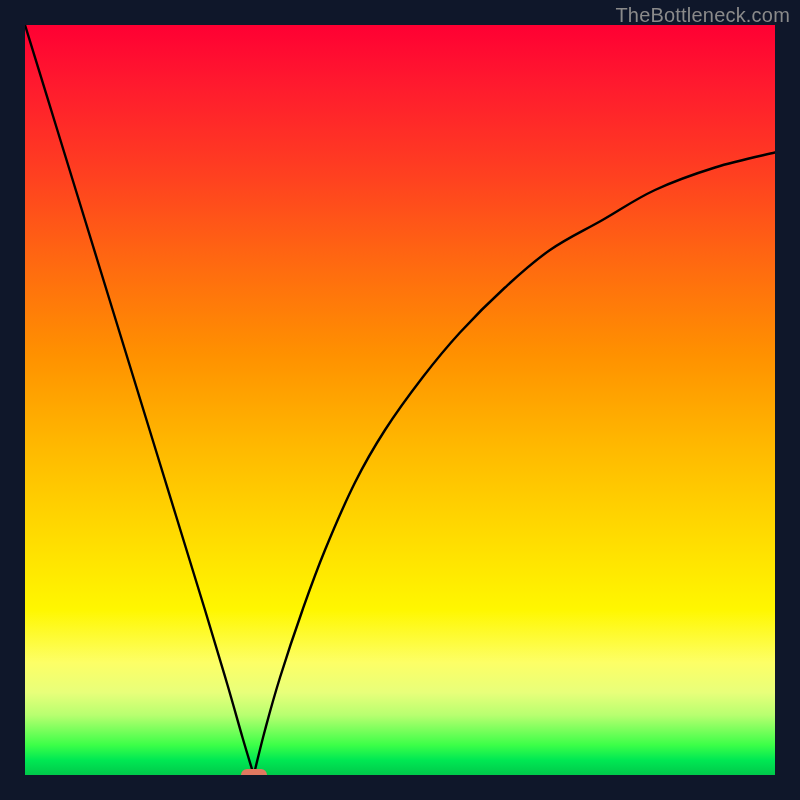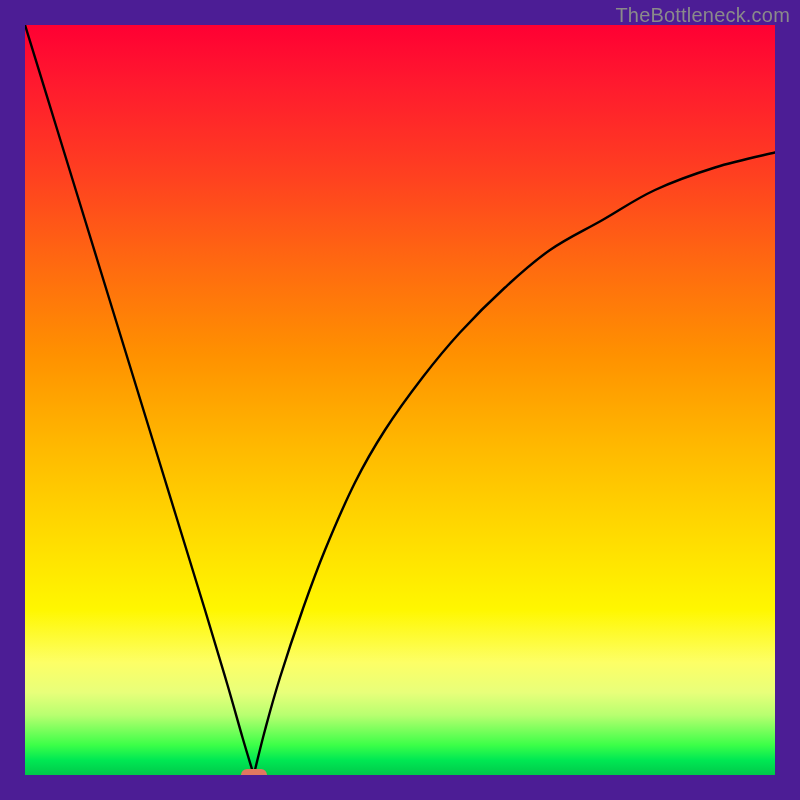--- a/index.html
+++ b/index.html
@@ -10,21 +10,21 @@
     overflow: hidden;
     background: #000;
     font-family: Arial, Helvetica, sans-serif;
   }
   .frame {
     position: absolute;
     top: 0;
     left: 0;
     width: 800px;
     height: 800px;
-    background: #4c1d95;
+    background: #0f172a;
   }
   .plot-area {
     position: absolute;
     top: 25px;
     left: 25px;
     width: 750px;
     height: 750px;
     overflow: hidden;
   }
   .gradient {

